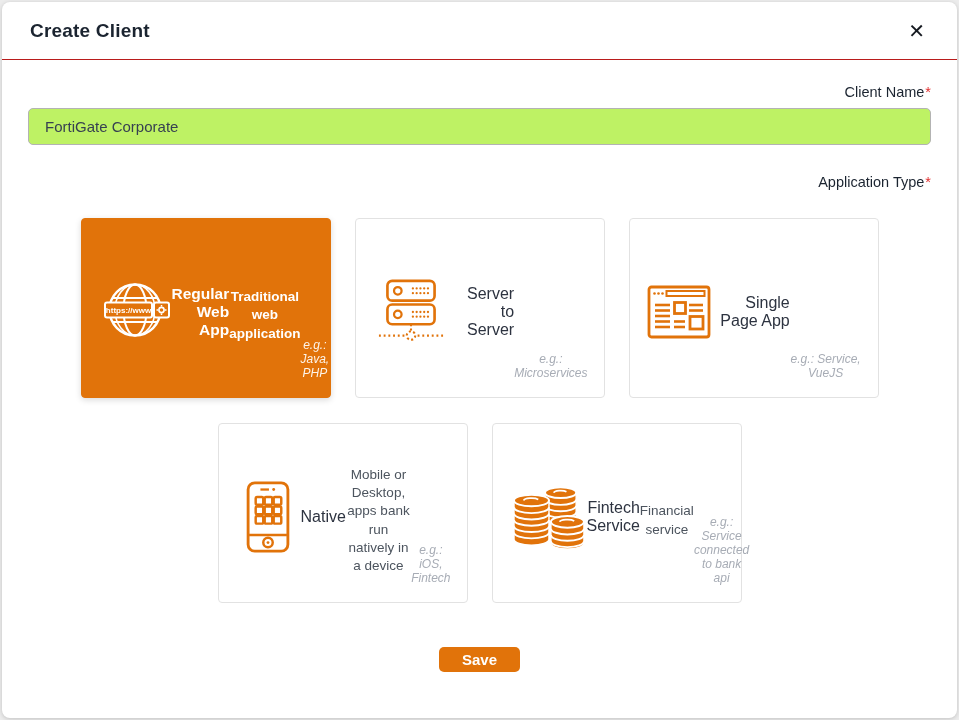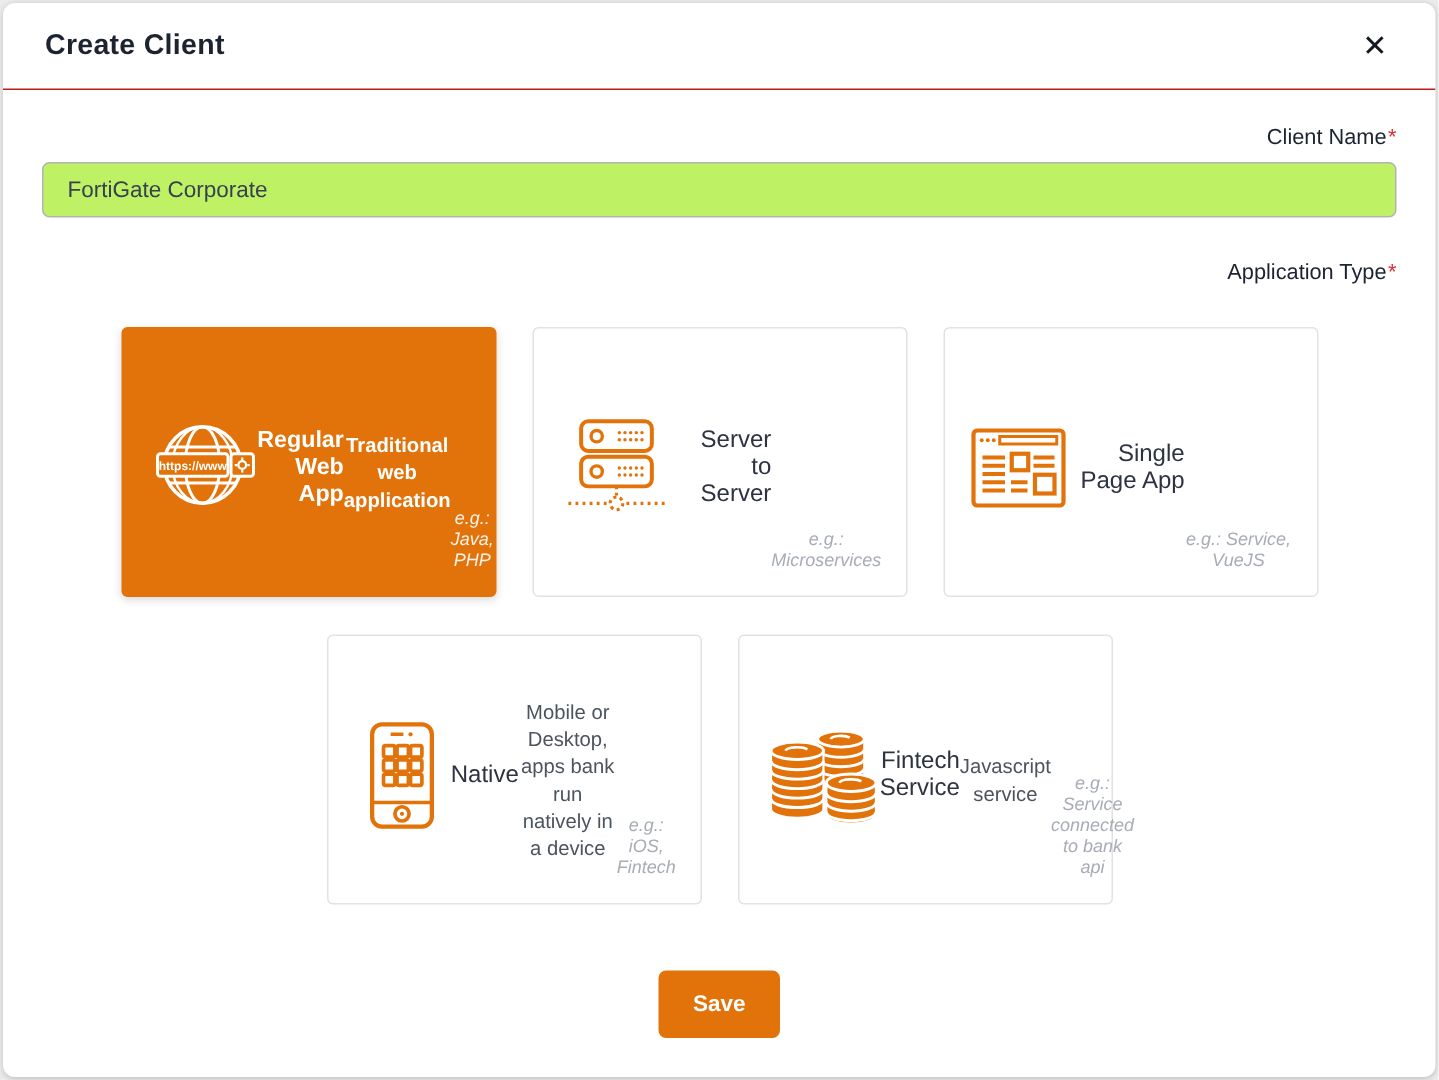--- a/index.html
+++ b/index.html
@@ -94,21 +94,21 @@
   .card.selected .card-title{color:#ffffff;font-weight:700;font-size:15.5px;}
   .card.selected .card-desc{color:#ffffff;font-weight:700;font-size:13.5px;}
   .card.selected .card-eg{color:#fdf3e8;font-weight:400;}
   .footer{
     text-align:center;margin-top:44px;
   }
   .save-btn{
     background:var(--accent,#e1730a);
     color:#fff;border:none;border-radius:5px;
     font-size:15px;font-weight:700;
-    padding:14px 23px;cursor:pointer;
+    padding:4px 23px;cursor:pointer;
     font-family:"Liberation Sans",sans-serif;
   }
   svg{display:block;}
 </style>
 </head>
 <body>
 
 <div class="modal">
 
   <div class="modal-header">
@@ -282,21 +282,21 @@
               <path d="M42 40 v22 a17 6 0 0 0 34 0 v-22 z" fill="currentColor" stroke="#fff" stroke-width="1.5"></path>
               <path d="M42 47 a17 6 0 0 0 34 0" stroke="#fff" stroke-width="2" fill="none"></path>
               <path d="M42 53.5 a17 6 0 0 0 34 0" stroke="#fff" stroke-width="2" fill="none"></path>
               <path d="M42 60 a17 6 0 0 0 34 0" stroke="#fff" stroke-width="2" fill="none"></path>
               <ellipse cx="59" cy="40" rx="17" ry="6" fill="currentColor" stroke="#fff" stroke-width="2"></ellipse>
               <path d="M51 40 a8 2.6 0 0 1 15 -1" stroke="#fff" stroke-width="1.8" fill="none"></path>
             </g>
           </svg>
         </div>
         <div class="card-title">Fintech Service</div>
-        <div class="card-desc">Javascript service</div>
+        <div class="card-desc">Financial service</div>
         <div class="card-eg">e.g.: Service connected to bank api</div>
       </div>
     </div>
 
     <div class="footer">
       <button class="save-btn">Save</button>
     </div>
 
   </div>
 </div>

